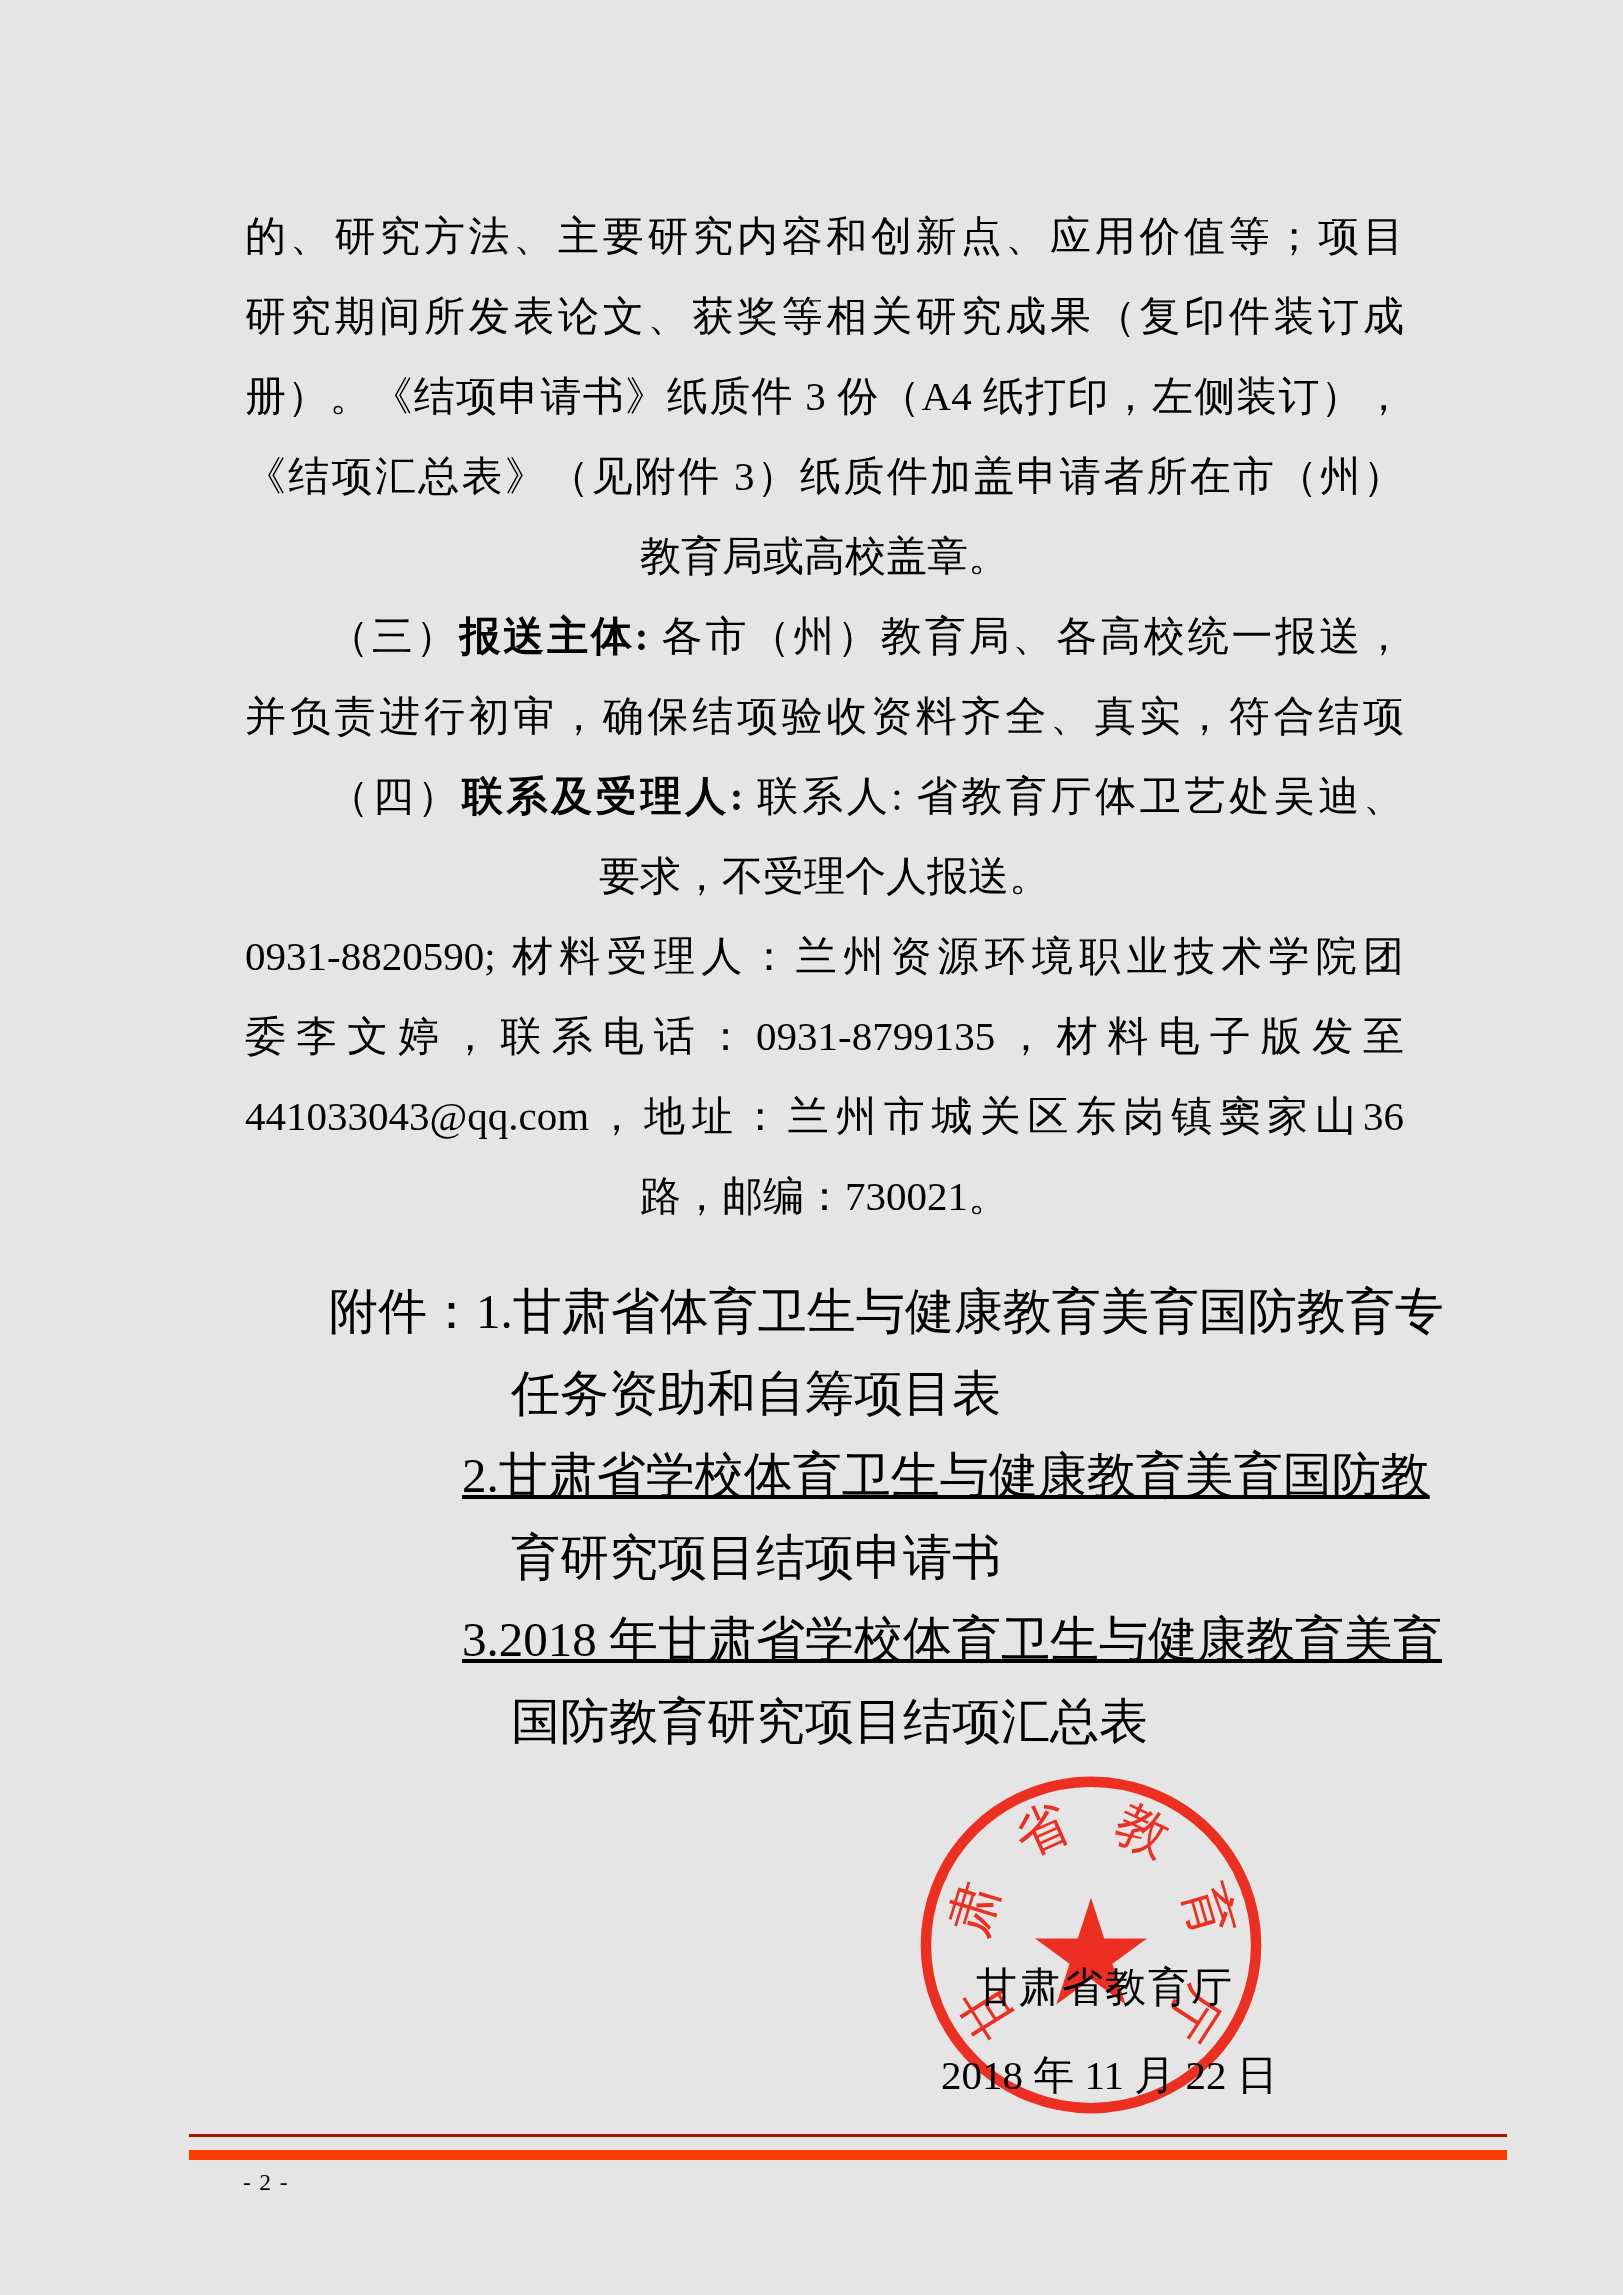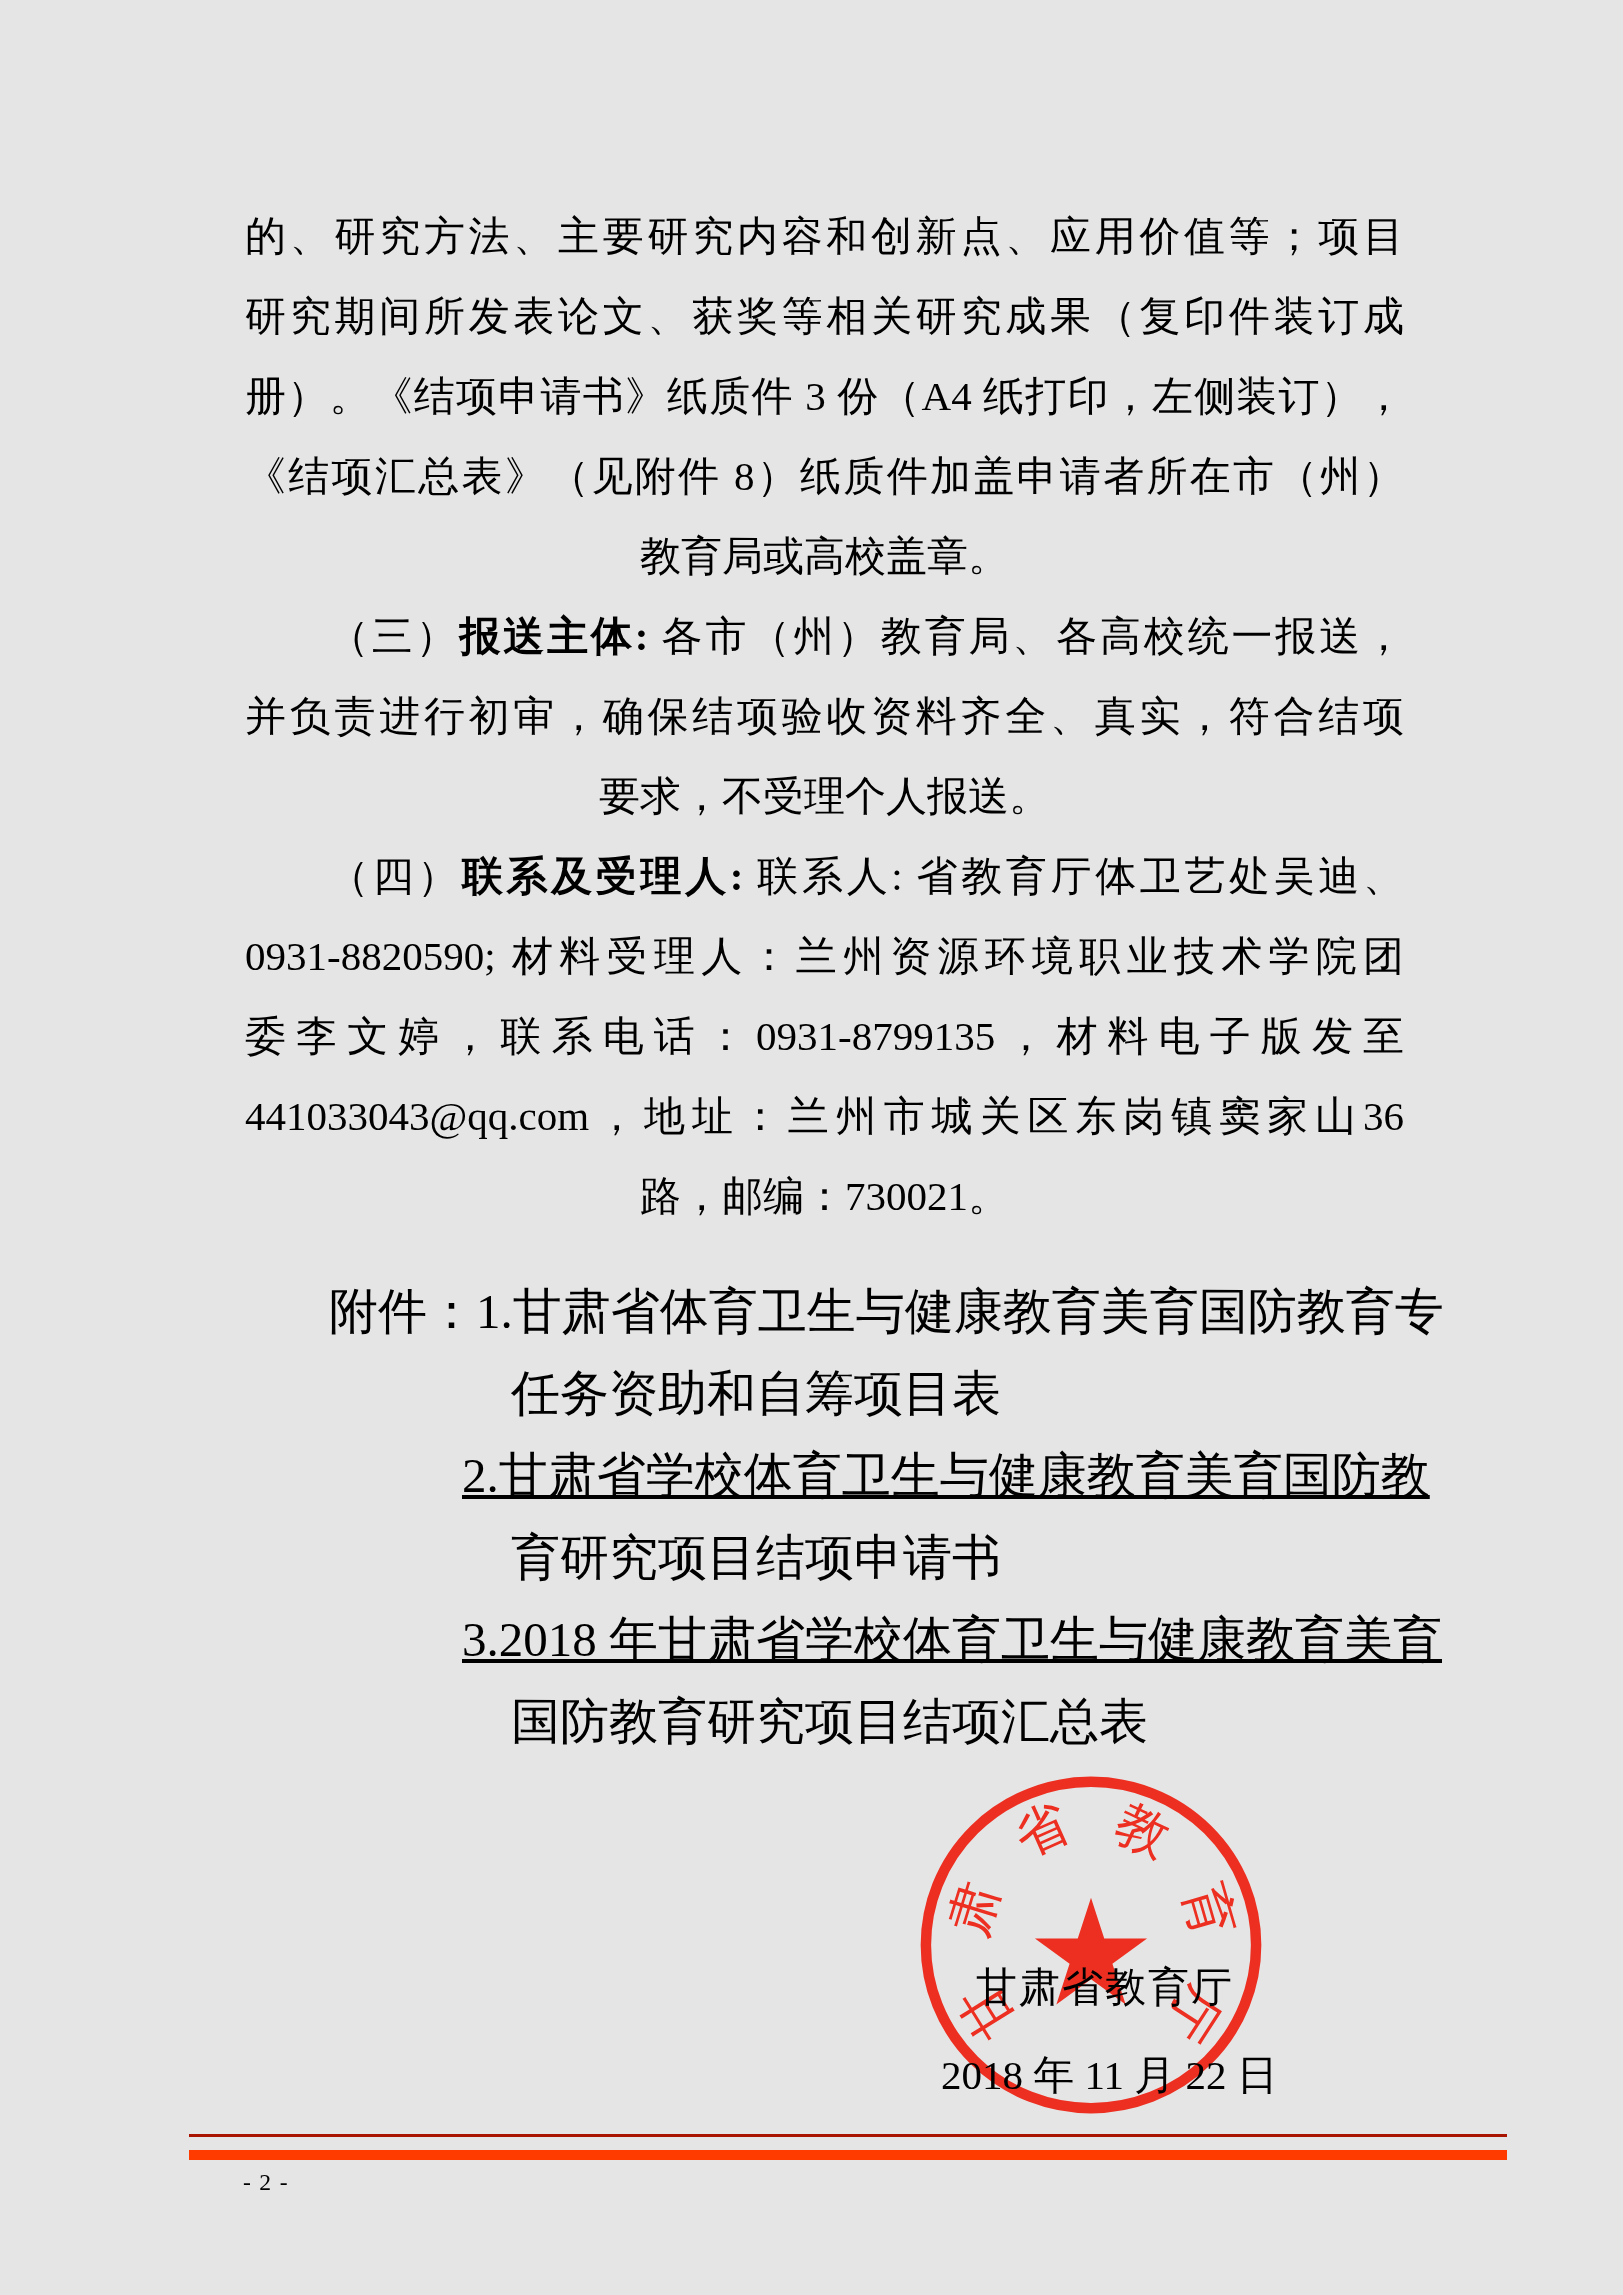--- a/index.html
+++ b/index.html
@@ -37,26 +37,26 @@
 </style>
 </head>
 <body>
 
 <div class="page">
 
   <div class="body-text">
       <div class="line fill"><span>的、研究方法、主要研究内容和创新点、应用价值等；项目</span></div>
       <div class="line fill"><span>研究期间所发表论文、获奖等相关研究成果（复印件装订成</span></div>
       <div class="line fill"><span>册）。《结项申请书》纸质件 3 份（A4 纸打印，左侧装订），</span></div>
-      <div class="line fill"><span>《结项汇总表》（见附件 8）纸质件加盖申请者所在市（州）</span></div>
+      <div class="line fill"><span>《结项汇总表》（见附件 3）纸质件加盖申请者所在市（州）</span></div>
       <div class="line"><span>教育局或高校盖章。</span></div>
       <div class="line fill indent"><span>（三）</span><span class="seg-b">报送主体:</span><span> 各市（州）教育局、各高校统一报送，</span></div>
       <div class="line fill"><span>并负责进行初审，确保结项验收资料齐全、真实，符合结项</span></div>
+      <div class="line fill indent"><span>（四）</span><span class="seg-b">联系及受理人:</span><span> 联系人: 省教育厅体卫艺处吴迪、</span></div>
       <div class="line"><span>要求，不受理个人报送。</span></div>
-      <div class="line fill indent"><span>（四）</span><span class="seg-b">联系及受理人:</span><span> 联系人: 省教育厅体卫艺处吴迪、</span></div>
       <div class="line fill"><span>0931-8820590; 材料受理人：兰州资源环境职业技术学院团</span></div>
       <div class="line fill"><span>委李文婷，联系电话：0931-8799135，材料电子版发至</span></div>
       <div class="line fill"><span>441033043@qq.com，地址：兰州市城关区东岗镇窦家山36</span></div>
       <div class="line"><span>路，邮编：730021。</span></div>
     </div>
 
   <div class="attachments">
       <div class="att-line att-ind-0">附件：1.甘肃省体育卫生与健康教育美育国防教育专项</div>
       <div class="att-line att-ind-2">任务资助和自筹项目表</div>
       <div class="att-line att-ind-1">2.甘肃省学校体育卫生与健康教育美育国防教</div>

